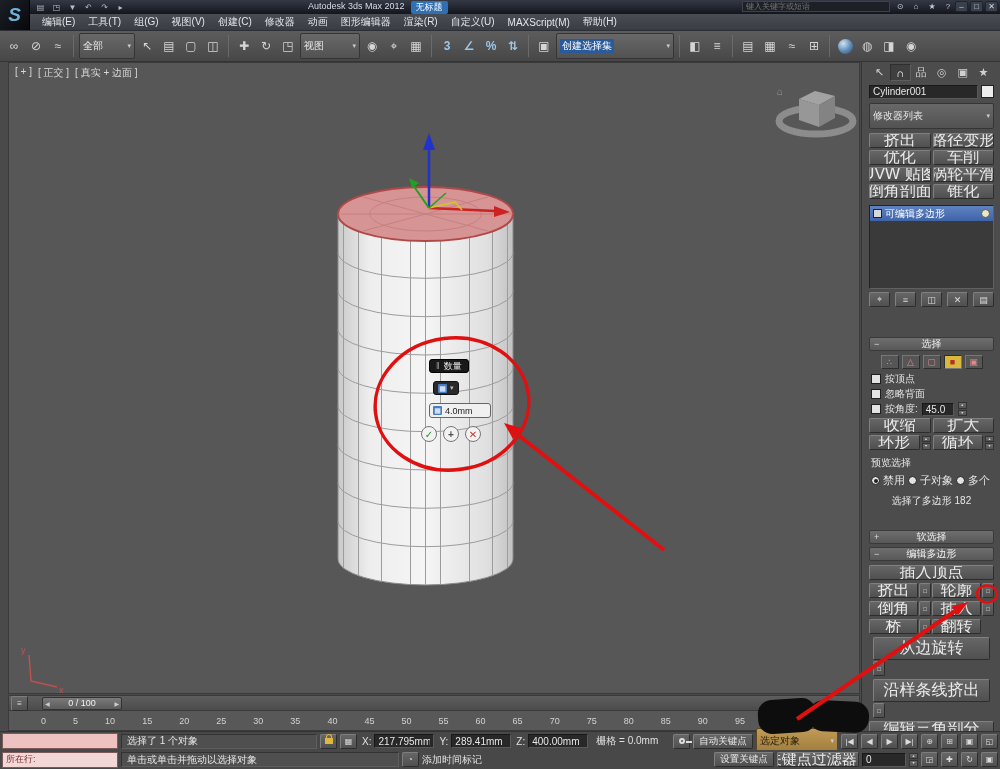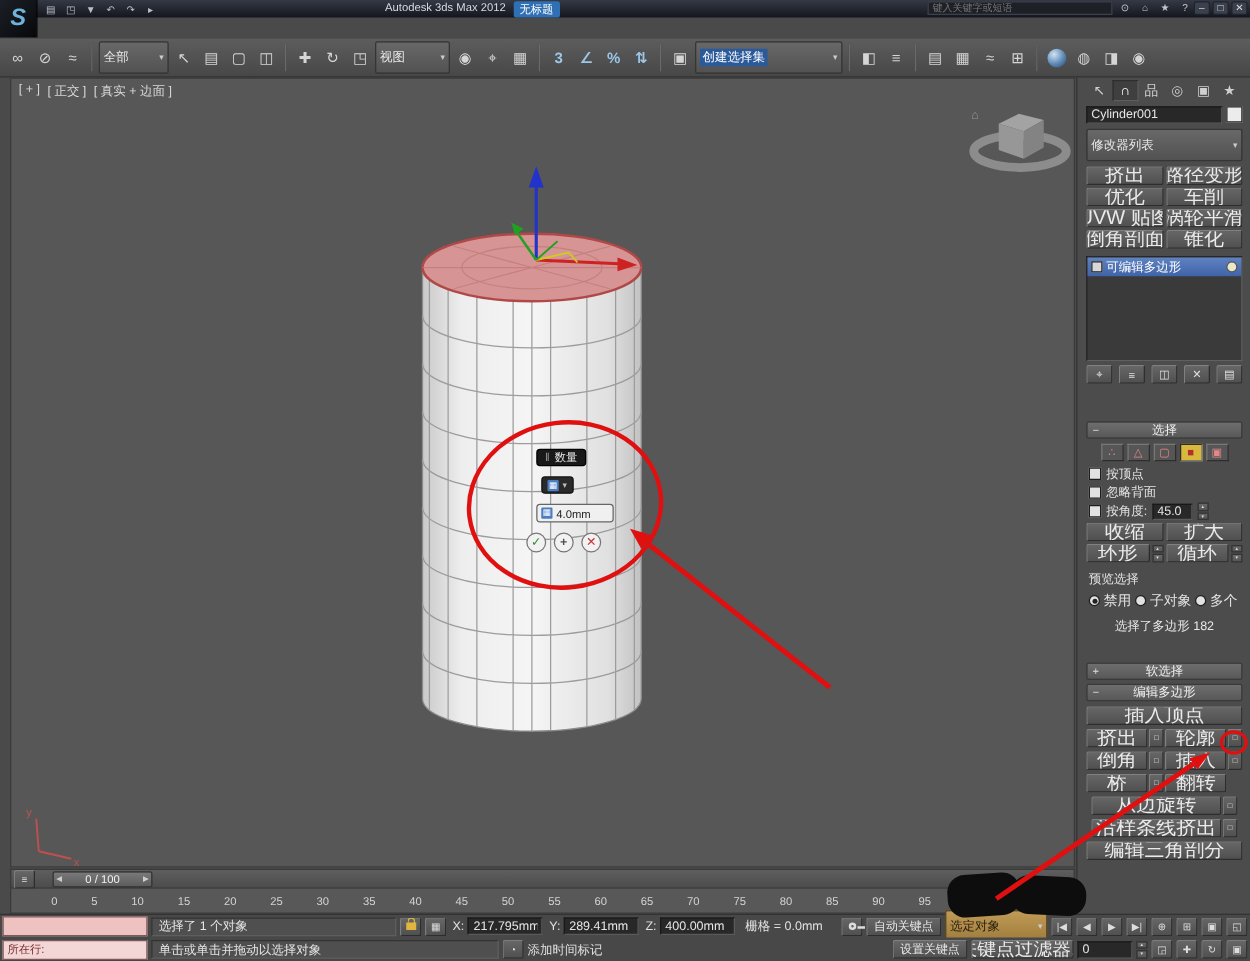--- a/index.html
+++ b/index.html
@@ -76,21 +76,21 @@
 .b2 .btn{flex:1;}
 .pv{margin:6px 2px 0;color:#e4e4e4;}
 .radrow{display:flex;align-items:center;gap:3px;margin:3px 2px 0;font-size:11px;color:#e4e4e4;}
 .rad{width:9px;height:9px;border-radius:50%;background:#e2e2e2;border:1px solid #1e1e1e;position:relative;flex:none;}
 .rad.on::after{content:"";position:absolute;left:2px;top:2px;width:4px;height:4px;border-radius:50%;background:#222;}
 .selstat{text-align:center;margin:6px 0 0;color:#e8e8e8;}
 .b4{display:flex;gap:1px;margin:3px 0;}
 .b4 .btn{flex:none;}
 .wbtn{width:49px;} .sqb{width:12px;font-size:6px;} .spacer12{width:12px;}
 .b1 .btn{width:100%;}
-.bsq{display:flex;gap:1px;margin:3px 4px;}
+.bsq{display:flex;gap:1px;margin:3px 4px;flex-direction:column;}
 .bsq .btn:first-child{flex:1;}
 
 #tslider{position:absolute;left:8px;top:695px;width:852px;height:16px;background:linear-gradient(#5e5e5e,#4c4c4c);border:1px solid #3a3a3a;display:flex;align-items:center;}
 #tso{margin-left:2px;}
 #tshandle{margin-left:14px;width:80px;height:13px;background:linear-gradient(#7a7a7a,#5c5c5c);border:1px solid #333;border-radius:2px;display:flex;align-items:center;justify-content:space-between;padding:0 2px;font-size:9px;color:#f2f2f2;}
 #tshandle b{font-size:6px;color:#ccc;font-weight:normal;}
 #ruler{position:absolute;left:8px;top:711px;width:852px;height:20px;background:#585858;border:1px solid #3a3a3a;border-top:0;display:flex;align-items:center;justify-content:space-between;padding:0 72px 0 32px;color:#d2d2d2;font-size:9px;}
 
 .sbar{position:absolute;left:0;width:1000px;height:19px;background:#484848;display:flex;align-items:center;gap:3px;padding:0 2px;}
 #sba{top:731px;border-top:1px solid #333;}
@@ -144,20 +144,34 @@
       <span class="ic">?</span>
     </div>
     <div id="winbtns">
       <span>–</span>
       <span>□</span>
       <span>✕</span>
     </div>
   </div>
   <div id="logo">S</div>
 
+  <div id="menubar">
+    <span>编辑(E)</span>
+    <span>工具(T)</span>
+    <span>组(G)</span>
+    <span>视图(V)</span>
+    <span>创建(C)</span>
+    <span>修改器</span>
+    <span>动画</span>
+    <span>图形编辑器</span>
+    <span>渲染(R)</span>
+    <span>自定义(U)</span>
+    <span>MAXScript(M)</span>
+    <span>帮助(H)</span>
+  </div>
 
   <div id="toolbar">
     <span class="tbi">∞</span>
     <span class="tbi">⊘</span>
     <span class="tbi">≈</span>
     <i class="tsep"></i>
     <div class="dd w56">
         <span>全部</span>
         <b>▾</b>
       </div>

